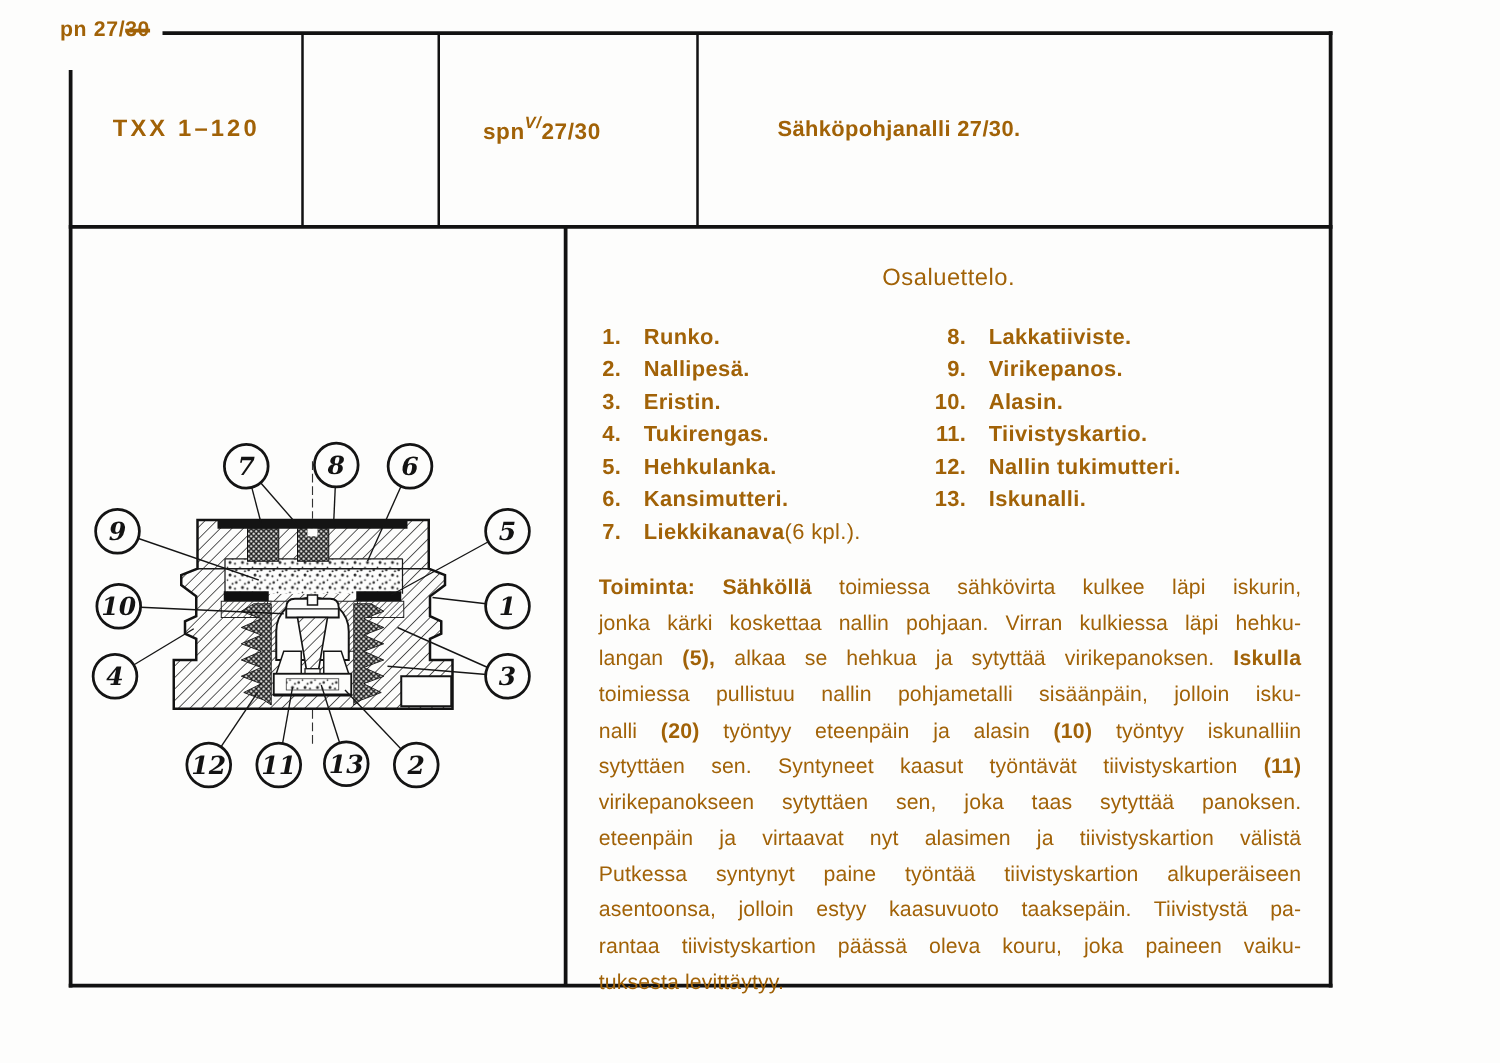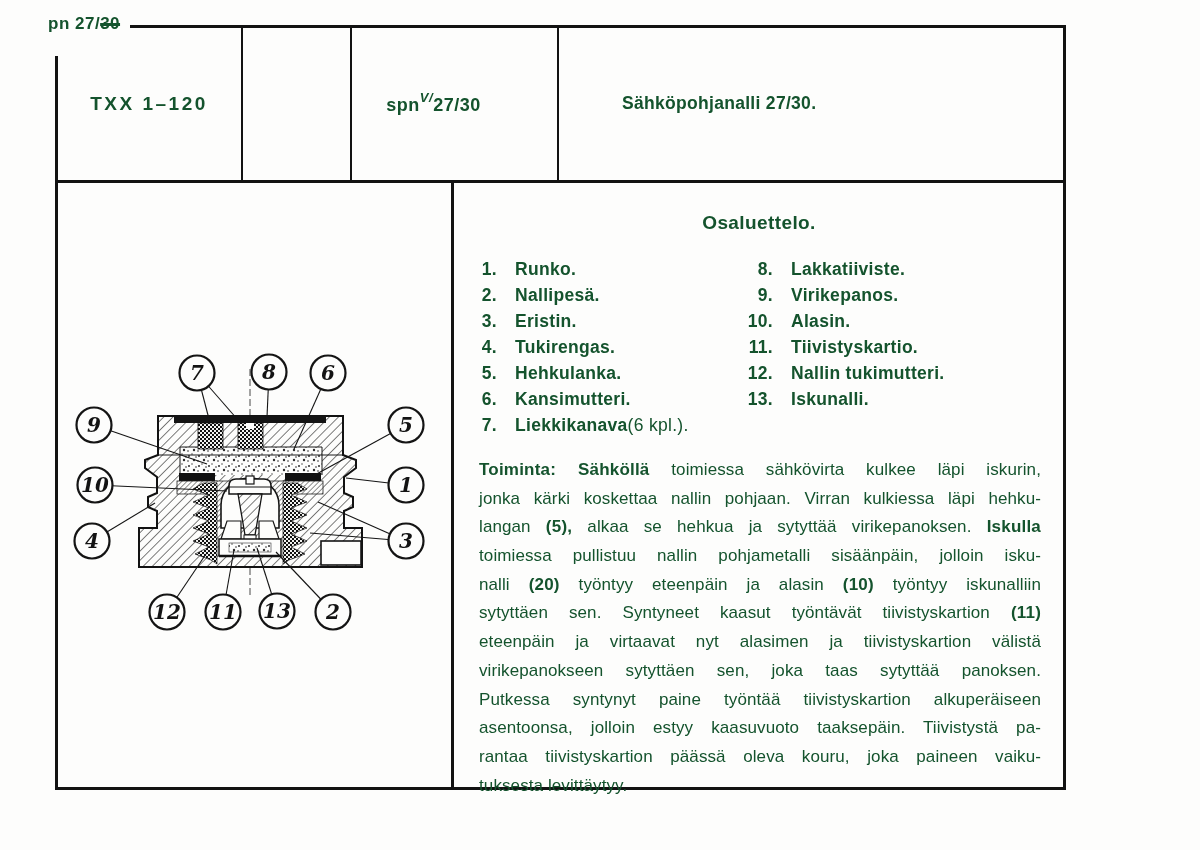--- a/index.html
+++ b/index.html
@@ -1,31 +1,31 @@
 <!DOCTYPE html>
 <html><head>
 <meta charset="utf-8">
 <style>
   html,body{margin:0;padding:0;background:#e8e8e4;}
   .page{
     position:relative;width:1200px;height:850px;background:#fdfdfc;
-    font-family:"Liberation Sans",sans-serif;color:#14532d;overflow:hidden;
+    font-family:"Liberation Sans",sans-serif;color:#a16207;overflow:hidden;
   }
   .rule{position:absolute;background:#121212;}
   
   .pn-code{position:absolute;left:48px;top:14px;font-size:17px;font-weight:bold;letter-spacing:0.5px;}
   .pn-code .struck{text-decoration:line-through;text-decoration-thickness:2.5px;}
   .cell-label{position:absolute;font-weight:bold;white-space:nowrap;}
   .cell-txx{left:57px;width:184px;top:93px;text-align:center;font-size:19px;letter-spacing:2.5px;}
   .cell-spn{left:351px;width:165px;top:92px;text-align:center;font-size:18px;letter-spacing:0.5px;}
   .cell-spn sup{font-size:13px;font-style:italic;position:relative;top:-2px;}
   .cell-title{left:622px;top:93px;font-size:17.5px;letter-spacing:0.3px;}
   
   .parts-title{position:absolute;left:453px;width:612px;top:212px;text-align:center;
-    font-size:19px;font-weight:bold;letter-spacing:0.4px;}
+    font-size:19px;font-weight:normal;letter-spacing:0.4px;}
   .parts-col{position:absolute;top:259px;}
   .parts-col-1{left:467px;}
   .parts-col-2{left:743px;}
   .pitem{display:flex;align-items:baseline;height:26px;font-size:17.5px;font-weight:bold;letter-spacing:0.3px;white-space:nowrap;}
   .pnum{display:inline-block;width:30px;text-align:right;margin-right:18px;}
   .pnote{font-weight:normal;}
   
   .operation{position:absolute;left:479px;top:456px;width:562px;font-size:17px;letter-spacing:0.1px;}
   .op-line{height:28.7px;line-height:28.7px;text-align:justify;white-space:nowrap;}
   .op-line.jl{text-align-last:justify;}
@@ -117,22 +117,22 @@
       </div>
     </div>
 
   <div class="operation" id="operation">
       <div class="op-line jl"><b>Toiminta: Sähköllä</b><span> toimiessa sähkövirta kulkee läpi iskurin,</span></div>
       <div class="op-line jl"><span>jonka kärki koskettaa nallin pohjaan. Virran kulkiessa läpi hehku-</span></div>
       <div class="op-line jl"><span>langan </span><b>(5),</b><span> alkaa se hehkua ja sytyttää virikepanoksen. </span><b>Iskulla</b></div>
       <div class="op-line jl"><span>toimiessa pullistuu nallin pohjametalli sisäänpäin, jolloin isku-</span></div>
       <div class="op-line jl"><span>nalli </span><b>(20)</b><span> työntyy eteenpäin ja alasin </span><b>(10)</b><span> työntyy iskunalliin</span></div>
       <div class="op-line jl"><span>sytyttäen sen. Syntyneet kaasut työntävät tiivistyskartion </span><b>(11)</b></div>
+      <div class="op-line jl"><span>virikepanokseen sytyttäen sen, joka taas sytyttää panoksen.</span></div>
       <div class="op-line jl"><span>eteenpäin ja virtaavat nyt alasimen ja tiivistyskartion välistä</span></div>
-      <div class="op-line jl"><span>virikepanokseen sytyttäen sen, joka taas sytyttää panoksen.</span></div>
       <div class="op-line jl"><span>Putkessa syntynyt paine työntää tiivistyskartion alkuperäiseen</span></div>
       <div class="op-line jl"><span>asentoonsa, jolloin estyy kaasuvuoto taaksepäin. Tiivistystä pa-</span></div>
       <div class="op-line jl"><span>rantaa tiivistyskartion päässä oleva kouru, joka paineen vaiku-</span></div>
       <div class="op-line"><span>tuksesta levittäytyy.</span></div>
     </div>
 
   <svg class="diagram" viewBox="0 0 396 607" xmlns="http://www.w3.org/2000/svg">
     <defs>
       <pattern id="hx" width="6.5" height="6.5" patternUnits="userSpaceOnUse" patternTransform="rotate(45)">
         <rect width="6.5" height="6.5" fill="#fdfdfc"></rect>

